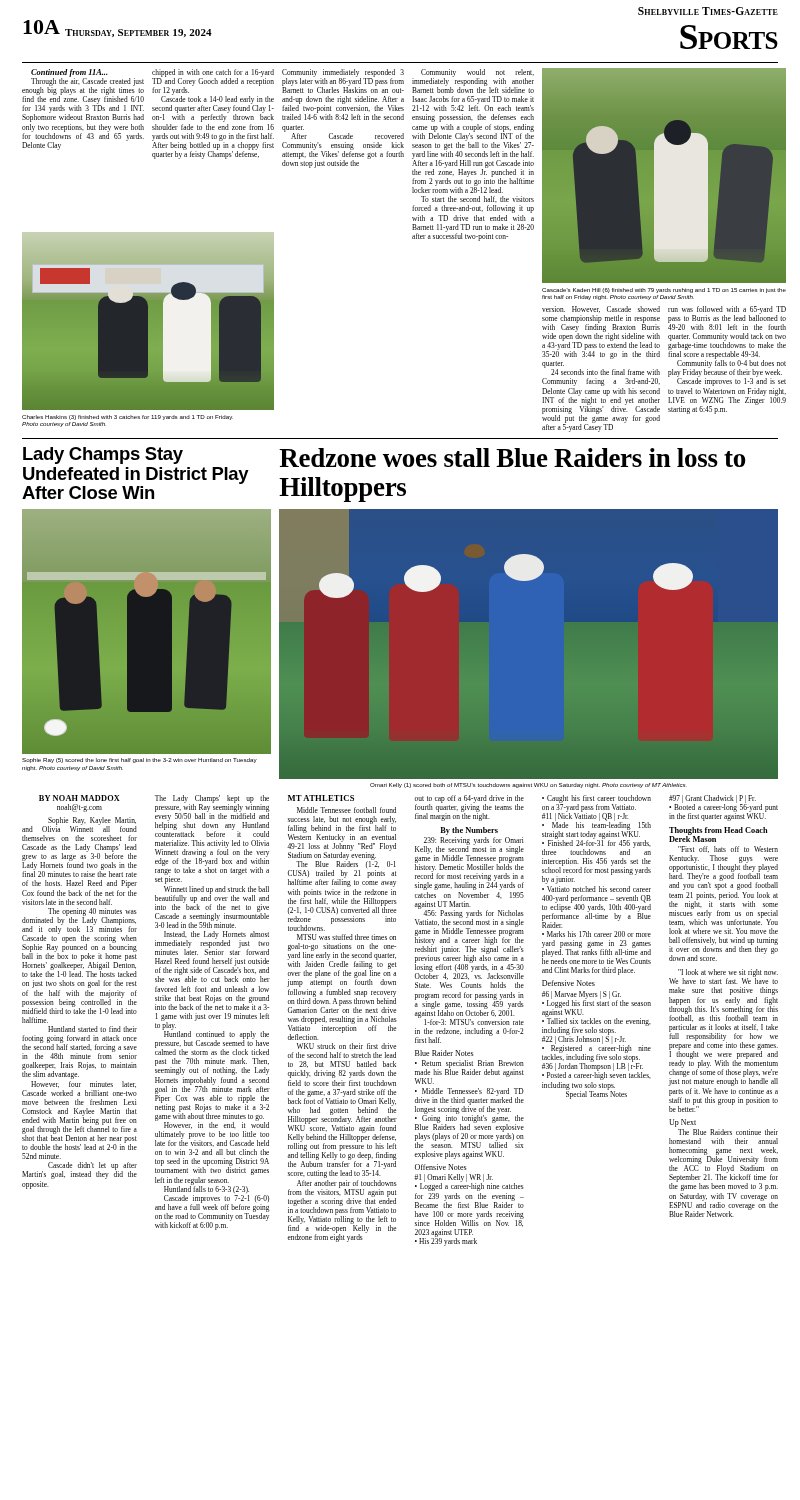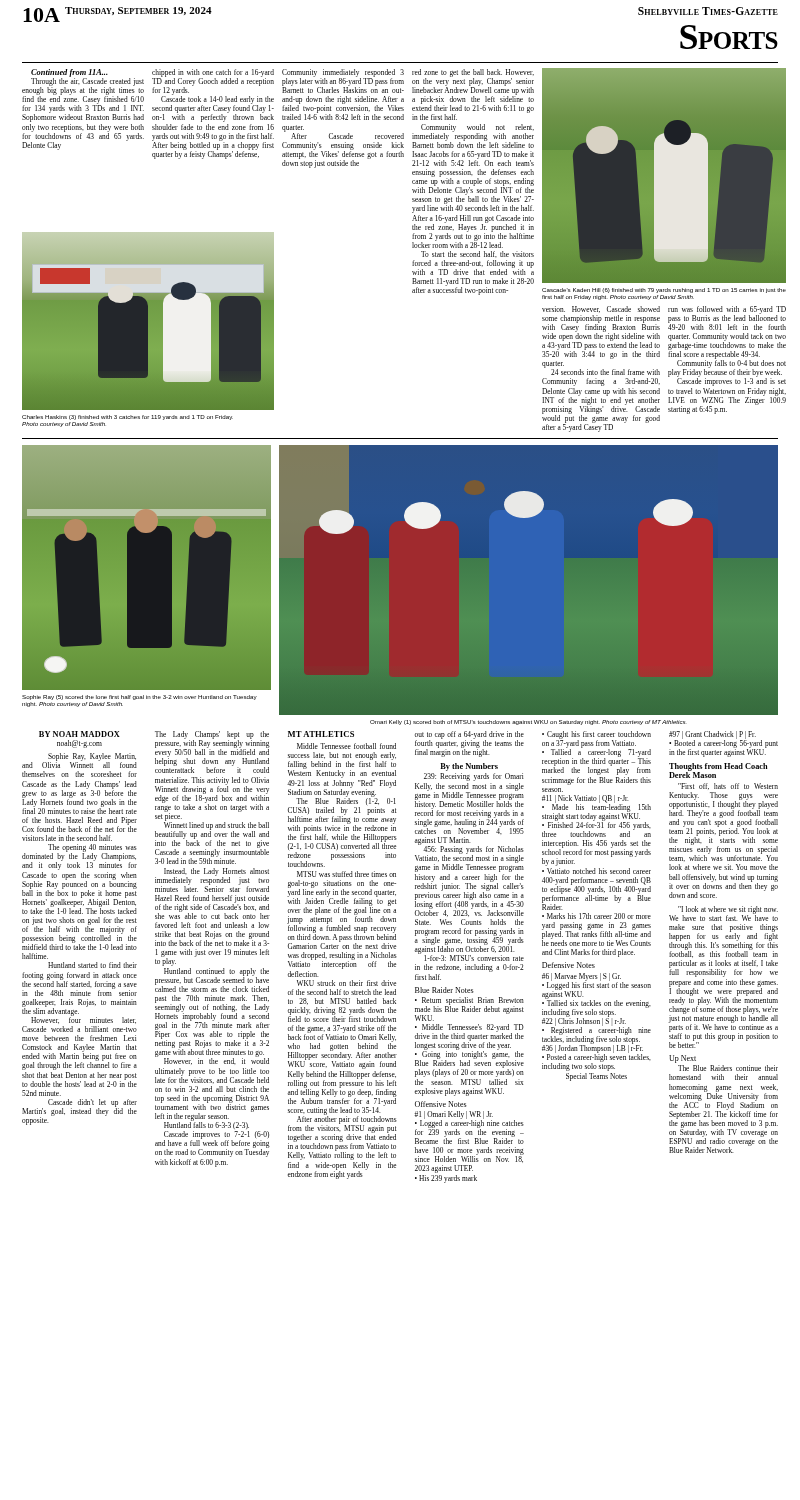--- a/index.html
+++ b/index.html
@@ -19,21 +19,21 @@
   .paper-name {
     font-family:"Liberation Serif", serif;
     font-variant:small-caps; font-weight:bold;
     font-size:11.5px; letter-spacing:.2px; line-height:1;
   }
   .sports-word {
     font-family:"Liberation Serif", serif;
     font-variant:small-caps; font-weight:bold;
     font-size:36px; line-height:.95; letter-spacing:-.5px; margin-top:2px;
   }
-  .mast-left { position:absolute; left:0; top:4px; display:flex; align-items:flex-start; gap:5px; }
+  .mast-left { position:absolute; left:0; top:16px; display:flex; align-items:flex-end; gap:5px; }
   .page-num { font-weight:bold; font-size:22px; line-height:1; }
   .mast-date { font-variant:small-caps; font-size:11px; font-weight:bold; letter-spacing:.1px; }
   .rule { border-top:1.4px solid #000; margin:2px 0 5px; }
 
   
   .col { font-size:7.4px; line-height:9.1px; text-align:justify; hyphens:auto; -webkit-hyphens:auto; }
   .col p { margin:0; text-indent:9px; }
   .col p.noind { text-indent:0; }
   .col p.bigind { text-indent:26px; }
   .jump { font-style:italic; font-weight:bold; font-size:8.4px; text-indent:0; margin-bottom:5px; }
@@ -95,21 +95,20 @@
         </div>
         <div class="col">
           <p class="noind">chipped in with one catch for a 16-yard TD and Corey Gooch added a reception for 12 yards.</p>
           <p>Cascade took a 14-0 lead early in the second quarter after Casey found Clay 1-on-1 with a perfectly thrown back shoulder fade to the end zone from 16 yards out with 9:49 to go in the first half. After being bottled up in a choppy first quarter by a feisty Champs' defense,</p>
         </div>
         <div class="col">
           <p class="noind">Community immediately responded 3 plays later with an 86-yard TD pass from Barnett to Charles Haskins on an out-and-up down the right sideline. After a failed two-point conversion, the Vikes trailed 14-6 with 8:42 left in the second quarter.</p>
           <p>After Cascade recovered Community's ensuing onside kick attempt, the Vikes' defense got a fourth down stop just outside the</p>
         </div>
         <div class="col">
-          <p class="noind">red zone to get the ball back. However, on the very next play, Champs' senior linebacker Andrew Dowell came up with a pick-six down the left sideline to extend their lead to 21-6 with 6:11 to go in the first half.</p>
           <p>Community would not relent, immediately responding with another Barnett bomb down the left sideline to Isaac Jacobs for a 65-yard TD to make it 21-12 with 5:42 left. On each team's ensuing possession, the defenses each came up with a couple of stops, ending with Delonte Clay's second INT of the season to get the ball to the Vikes' 27-yard line with 40 seconds left in the half. After a 16-yard Hill run got Cascade into the red zone, Hayes Jr. punched it in from 2 yards out to go into the halftime locker room with a 28-12 lead.</p>
           <p>To start the second half, the visitors forced a three-and-out, following it up with a TD drive that ended with a Barnett 11-yard TD run to make it 28-20 after a successful two-point con-</p>
         </div>
       </div>
     </div>
 
     <div class="topright">
       <div class="photo" style="height:215px">
         <div class="sky" style="background:linear-gradient(#8fae6c,#6d9247 60%,#5c8a3c)"></div>
         <div class="turf" style="background:linear-gradient(#6e9b44,#79a64b 40%,#5f8c39)"></div>
@@ -153,20 +152,28 @@
       <div style="position:absolute;left:0;right:0;bottom:0;height:22%;background:linear-gradient(rgba(120,160,70,.05),rgba(85,125,45,.55));"></div>
     </div>
     <div class="cap">
       <span>Charles Haskins (3) finished with 3 catches for 119 yards and 1 TD on Friday.</span><br>
       <i>Photo courtesy of David Smith.</i>
     </div>
   </div>
 
   <div class="rule" style="margin-top:6px"></div>
 
+  <div class="midwrap" style="margin-top:2px;align-items:flex-start">
+    <div style="width:252px">
+      <div class="hl-left">Lady Champs Stay Undefeated in District Play After Close Win</div>
+    </div>
+    <div style="width:504px">
+      <div class="hl-right">Redzone woes stall Blue Raiders in loss to Hilltoppers</div>
+    </div>
+  </div>
 
   <div class="midwrap" style="margin-top:6px;align-items:flex-start">
     <div style="width:252px">
       <div class="photo" style="height:245px">
         <div class="sky" style="height:30%;background:linear-gradient(#9db081,#7f9a5f)"></div>
         <div class="turf" style="height:70%;background:linear-gradient(#6a9a3f,#7cae4c 50%,#5e8c36)"></div>
         <div style="position:absolute;left:2%;top:26%;width:96%;height:3%;background:#cdd6c0;opacity:.8;"></div>
         <div style="position:absolute;left:14%;top:36%;width:17%;height:46%;background:#1b1d21;border-radius:9px 9px 4px 4px;transform:rotate(-3deg);"></div>
         <div style="position:absolute;left:17%;top:30%;width:9%;height:9%;background:#b98a63;border-radius:50%;"></div>
         <div style="position:absolute;left:42%;top:33%;width:18%;height:50%;background:#17181c;border-radius:9px 9px 4px 4px;"></div>
@@ -247,21 +254,20 @@
       <p class="noind">• Middle Tennessee's 82-yard TD drive in the third quarter marked the longest scoring drive of the year.</p>
       <p class="noind">• Going into tonight's game, the Blue Raiders had seven explosive plays (plays of 20 or more yards) on the season. MTSU tallied six explosive plays against WKU.</p>
       <div class="subhead">Offensive Notes</div>
       <p class="noind">#1 | Omari Kelly | WR | Jr.</p>
       <p class="noind">• Logged a career-high nine catches for 239 yards on the evening – Became the first Blue Raider to have 100 or more yards receiving since Holden Willis on Nov. 18, 2023 against UTEP.</p>
       <p class="noind">• His 239 yards mark</p>
     </div>
 
     <div class="col c117">
       <p class="noind">• Caught his first career touchdown on a 37-yard pass from Vattiato.</p>
-      <p class="noind">• Tallied a career-long 71-yard reception in the third quarter – This marked the longest play from scrimmage for the Blue Raiders this season.</p>
       <p class="noind">#11 | Nick Vattiato | QB | r-Jr.</p>
       <p class="noind">• Made his team-leading 15th straight start today against WKU.</p>
       <p class="noind">• Finished 24-for-31 for 456 yards, three touchdowns and an interception. His 456 yards set the school record for most passing yards by a junior.</p>
       <p class="noind">• Vattiato notched his second career 400-yard performance – seventh QB to eclipse 400 yards, 10th 400-yard performance all-time by a Blue Raider.</p>
       <p class="noind">• Marks his 17th career 200 or more yard passing game in 23 games played. That ranks fifth all-time and he needs one more to tie Wes Counts and Clint Marks for third place.</p>
       <div class="subhead">Defensive Notes</div>
       <p class="noind">#6 | Marvae Myers | S | Gr.</p>
       <p class="noind">• Logged his first start of the season against WKU.</p>
       <p class="noind">• Tallied six tackles on the evening, including five solo stops.</p>
       <p class="noind">#22 | Chris Johnson | S | r-Jr.</p>

